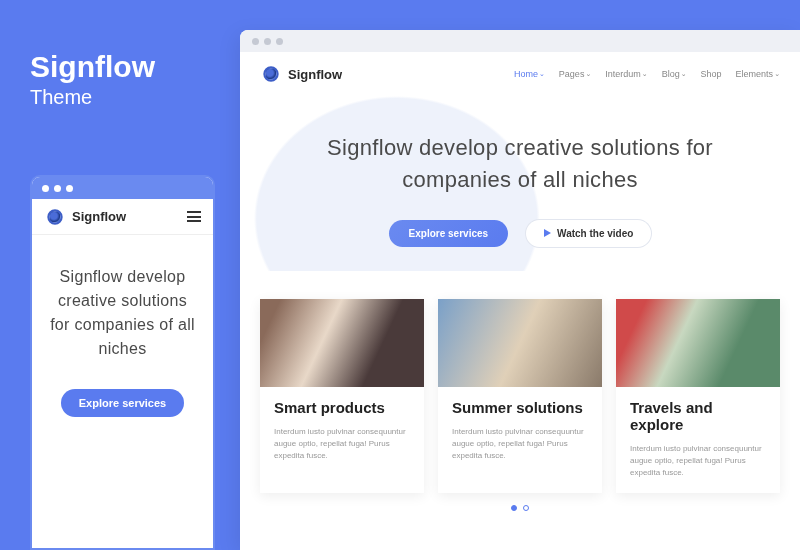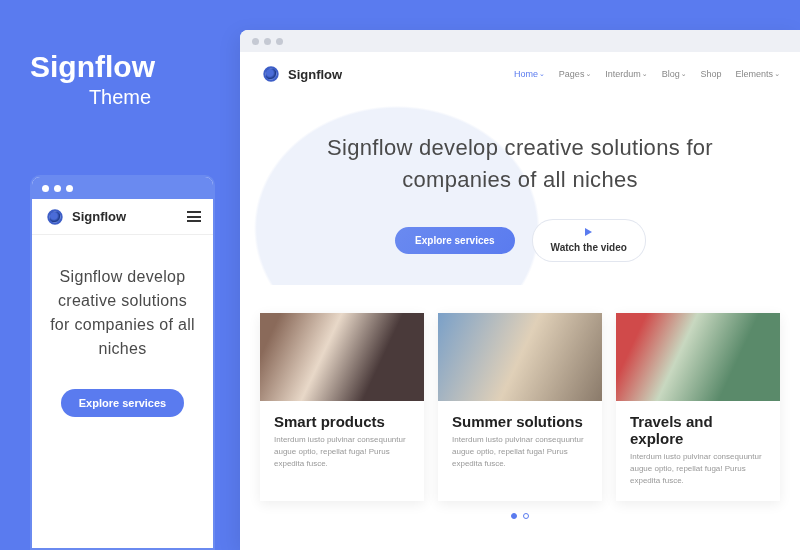--- a/index.html
+++ b/index.html
@@ -1,20 +1,20 @@
 <!DOCTYPE html>
 <html><head>
 <meta charset="utf-8">
 <style>
 * { margin: 0; padding: 0; box-sizing: border-box; font-family: -apple-system, BlinkMacSystemFont, 'Segoe UI', Arial, sans-serif; }
 body { width: 800px; height: 550px; background: #5a7bef; overflow: hidden; position: relative; }
 
 .left-panel { position: absolute; left: 0; top: 0; width: 240px; height: 550px; padding: 50px 30px 0 30px; }
 .promo-title { color: #fff; font-size: 30px; font-weight: 700; }
-.promo-sub { color: #fff; font-size: 20px; font-weight: 300; margin-top: 2px; text-align: center; }
+.promo-sub { color: #fff; font-size: 20px; font-weight: 300; margin-top: 2px; }
 .promo-by { color: #fff; font-size: 12px; margin-top: 14px; opacity: 0.95; }
 
 .mobile-frame { position: absolute; left: 30px; top: 175px; width: 185px; height: 375px; background: #fff; border-radius: 10px 10px 0 0; overflow: hidden; border: 2px solid #6a8af0; }
 .mobile-bar { height: 22px; background: #6a8af0; display: flex; align-items: center; padding-left: 10px; gap: 5px; }
 .mobile-bar .dot { width: 7px; height: 7px; border-radius: 50%; background: #fff; }
 .mobile-header { height: 36px; display: flex; align-items: center; justify-content: space-between; padding: 0 12px; border-bottom: 1px solid #eee; }
 .logo-wrap { display: flex; align-items: center; gap: 6px; }
 .logo-circle { width: 16px; height: 16px; border-radius: 50%; background: radial-gradient(circle at 40% 40%, #4a6cd8 35%, #1d3a8a 60%, #7aa0ff 80%); border: 3px solid #3d5ec7; box-sizing: content-box; transform: scale(0.7); }
 .logo-text { font-size: 13px; font-weight: 600; color: #2a2a2a; }
 .hamburger { width: 14px; display: flex; flex-direction: column; gap: 2.5px; }
@@ -31,32 +31,32 @@
 .desktop-header { height: 44px; display: flex; align-items: center; justify-content: space-between; padding: 0 20px; }
 .desktop-nav { display: flex; gap: 14px; font-size: 9px; color: #888; }
 .desktop-nav .nav-item { display: flex; align-items: center; gap: 1px; cursor: pointer; }
 .desktop-nav .nav-item.active { color: #5a7bef; }
 .chev { font-size: 7px; }
 
 .desktop-hero { text-align: center; padding: 36px 40px 24px; position: relative; background: radial-gradient(ellipse 280px 240px at 28% 70%, #eef2fb 50%, transparent 51%); }
 .desktop-hero h1 { font-size: 22px; font-weight: 400; color: #4a4a4a; line-height: 1.45; letter-spacing: 0.3px; }
 .hero-ctas { margin-top: 24px; display: flex; justify-content: center; gap: 18px; align-items: center; }
 .btn-primary { background: linear-gradient(135deg,#6a8af0,#5a7bef); color: #fff; border-radius: 20px; padding: 8px 20px; font-size: 10px; font-weight: 600; }
-.btn-video { background: #fff; color: #333; border-radius: 20px; padding: 8px 18px; font-size: 10px; font-weight: 600; display: flex; align-items: center; gap: 6px; box-shadow: 0 0 0 1px #e2e6ef; flex-direction: column; }
+.btn-video { background: #fff; color: #333; border-radius: 20px; padding: 8px 18px; font-size: 10px; font-weight: 600; display: flex; align-items: center; gap: 6px; box-shadow: 0 0 0 1px #e2e6ef; }
 .play-tri { width: 0; height: 0; border-left: 7px solid #5a7bef; border-top: 4px solid transparent; border-bottom: 4px solid transparent; }
 
 .cards { display: flex; gap: 14px; padding: 28px 20px 0; }
 .card { flex: 1; background: #fff; box-shadow: 0 3px 12px rgba(0,0,0,0.07); display: flex; flex-direction: column; }
 .card-img { height: 88px; background: linear-gradient(120deg,#d8dce6,#b8c0d0); position: relative; overflow: hidden; }
 .card-img.c1 { background: linear-gradient(115deg,#8a6a5a 10%,#e8d8c8 40%,#4a3a3a 70%); }
 .card-img.c2 { background: linear-gradient(115deg,#7aa0c8,#e0d0b8 50%,#8a7a6a); }
 .card-img.c3 { background: linear-gradient(115deg,#d04a4a 15%,#c8d8c0 40%,#5a8a6a 70%); }
 .card-body { padding: 12px 14px 14px; }
 .card-title { font-size: 15px; font-weight: 700; color: #222; }
-.card-desc { font-size: 8px; color: #999; line-height: 1.5; margin-top: 4px; }
+.card-desc { font-size: 8px; color: #999; line-height: 1.5; margin-top: 10px; }
 
 .dots { display: flex; justify-content: center; gap: 6px; margin-top: 12px; }
 .dots .d { width: 6px; height: 6px; border-radius: 50%; border: 1px solid #5a7bef; }
 .dots .d.active { background: #5a7bef; }
 </style>
 </head>
 <body>
 
 <div class="left-panel">
   <div class="promo-title">Signflow</div>

